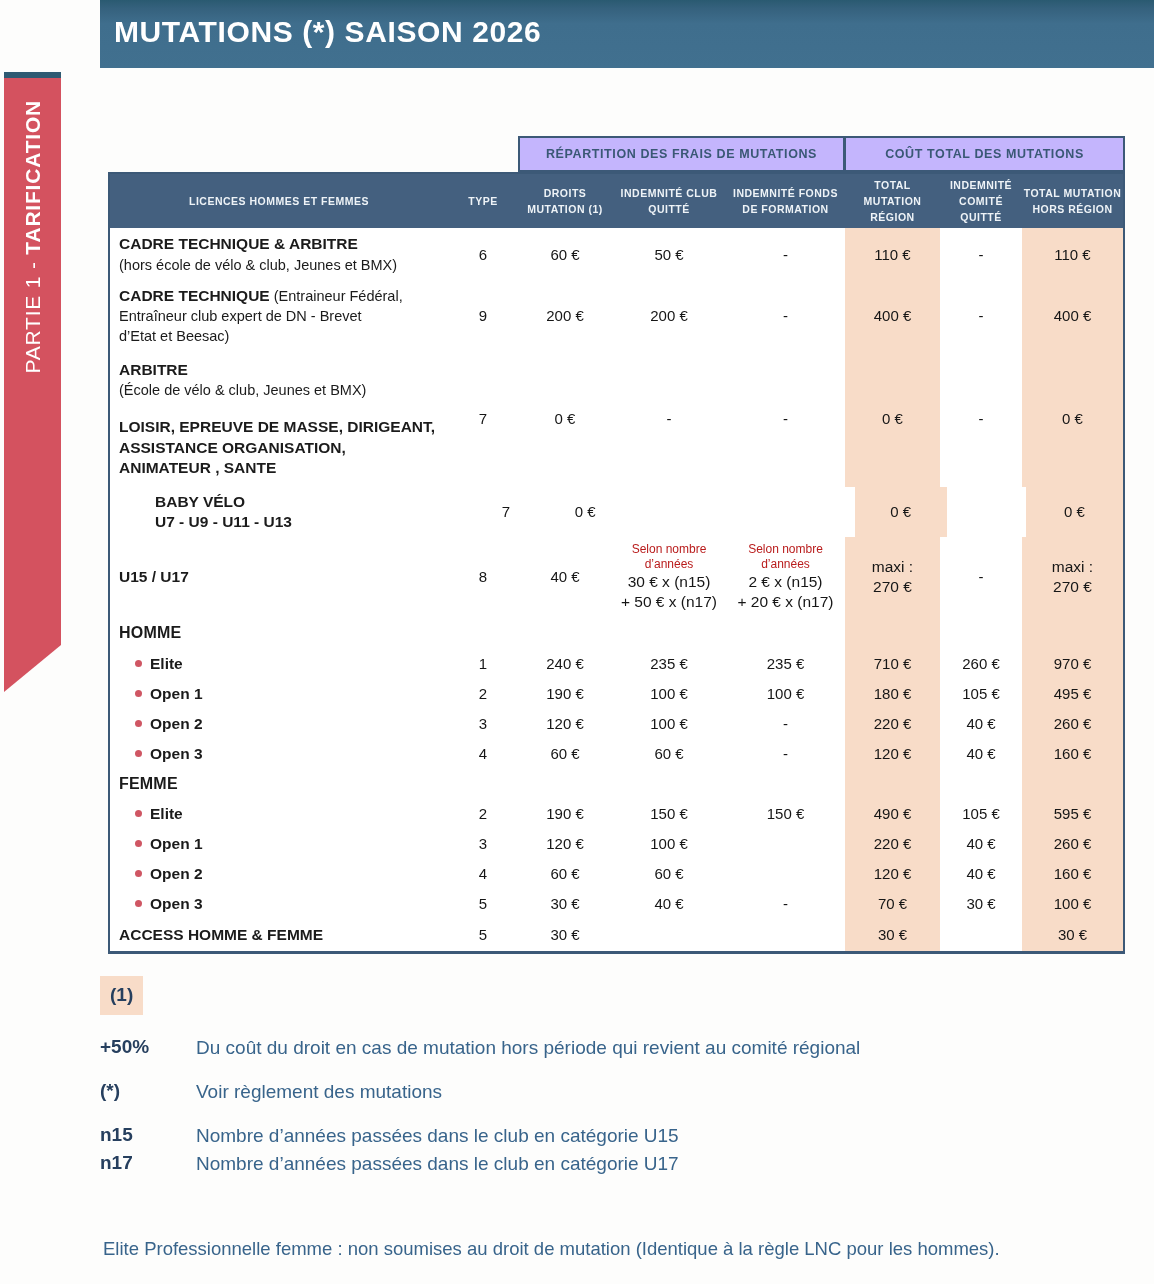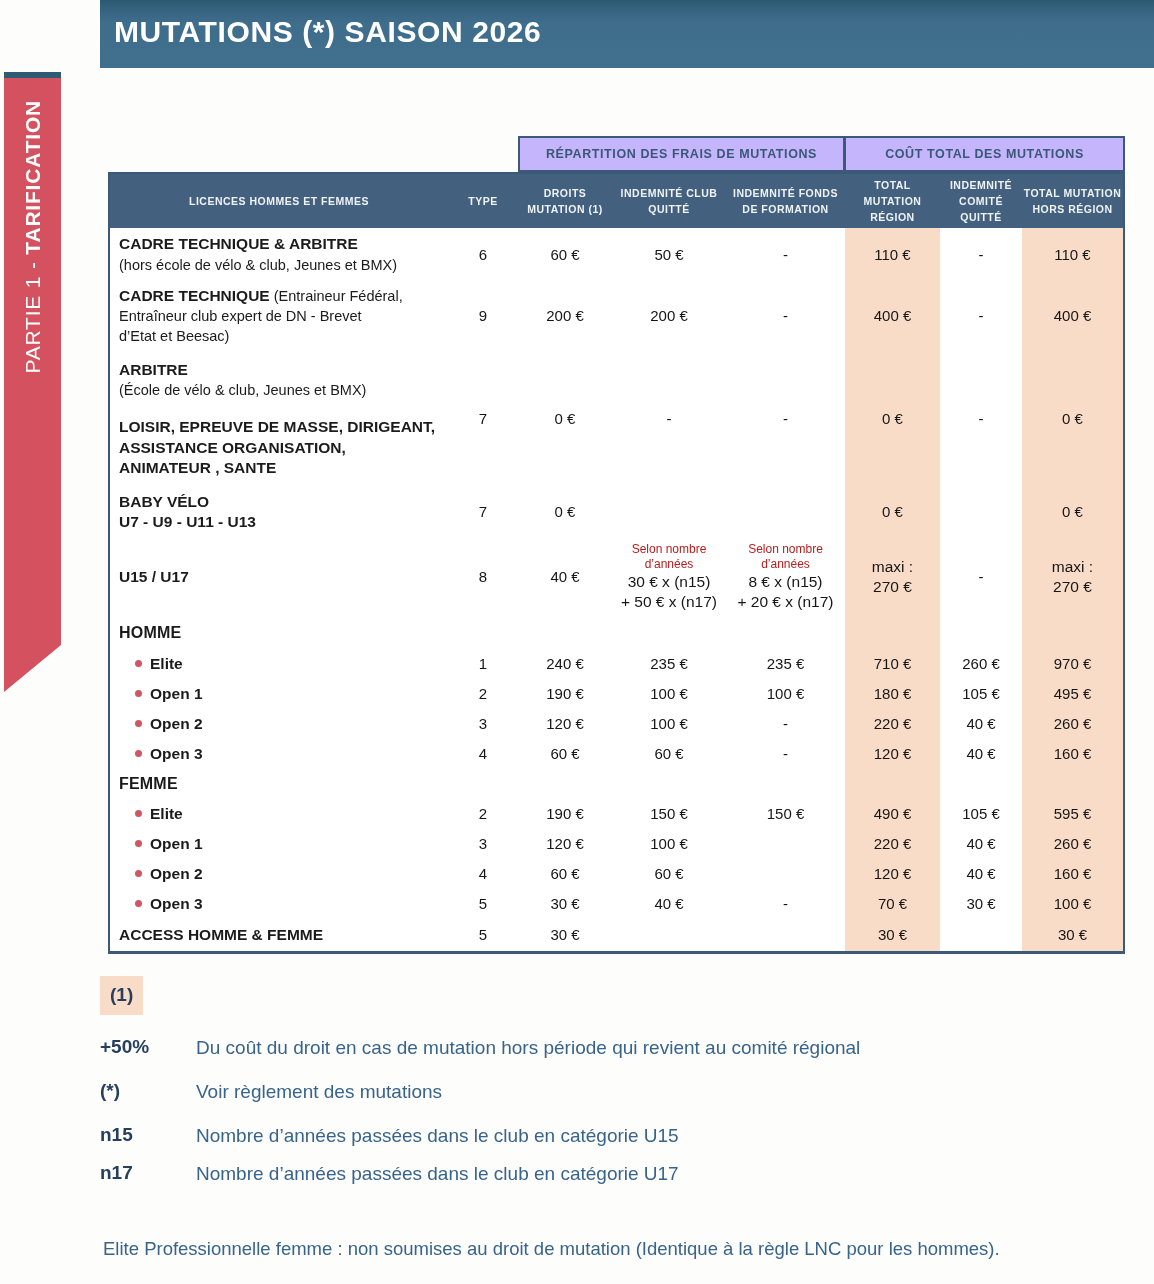--- a/index.html
+++ b/index.html
@@ -46,21 +46,21 @@
   .lgap { height:17px; }
   .section-label .lline.b { font-size:16px; letter-spacing:0.2px; }
   .bullet-line { display:flex; align-items:center; padding-left:16px; }
   .dot { width:7px; height:7px; border-radius:50%; background:#cf5663; margin-right:8px; flex:0 0 auto; }
   .vsmall { font-size:12px; line-height:1.25; color:#b91c1c; }
   .vline { font-size:15.5px; line-height:1.3; }
 
   
   .notes { position:absolute; left:100px; top:976px; }
   .note { display:flex; align-items:flex-start; margin-bottom:21px; }
-  .note:nth-of-type(4) { margin-bottom:15px; }
+  .note:nth-of-type(4) { margin-bottom:5px; }
   .note:nth-of-type(5) { margin-bottom:0; }
   .note-label { width:96px; flex:0 0 96px; font-weight:bold; color:#263f5e; font-size:19px; }
   .note-label .hl { background:#f8dcc8; padding:8px 10px 9px 10px; display:inline-block; }
   .note-desc { color:#38648b; font-size:19px; padding-top:1px; }
   .note.highlighted .note-desc { padding-top:9px; }
 
   .footline { position:absolute; left:103px; top:1238px; right:8px; color:#38648b; font-size:18.5px; }
 </style>
 </head>
 <body>
@@ -134,21 +134,21 @@
             <div class=""><span class="lline b">ANIMATEUR , SANTE</span></div>
           </div>
           <div class="cell c2">7</div>
           <div class="cell c3">0 €</div>
           <div class="cell c4">-</div>
           <div class="cell c5">-</div>
           <div class="cell c6 peach">0 €</div>
           <div class="cell c7">-</div>
           <div class="cell c8 peach">0 €</div>
         </div>
-        <div class="trow" style="height: 50px;">
+        <div class="trow" style="height: 50px; padding-left: 36px;">
           <div class="cell label c1">
             <div class=""><span class="lline b">BABY VÉLO</span></div>
             <div class=""><span class="lline b">U7 - U9 - U11 - U13</span></div>
           </div>
           <div class="cell c2">7</div>
           <div class="cell c3">0 €</div>
           <div class="cell c4"></div>
           <div class="cell c5"></div>
           <div class="cell c6 peach">0 €</div>
           <div class="cell c7"></div>
@@ -162,21 +162,21 @@
           <div class="cell c3">40 €</div>
           <div class="cell c4">
             <div class="vsmall">Selon nombre</div>
             <div class="vsmall">d’années</div>
             <div class="vline">30 € x (n15)</div>
             <div class="vline">+ 50 € x (n17)</div>
           </div>
           <div class="cell c5">
             <div class="vsmall">Selon nombre</div>
             <div class="vsmall">d’années</div>
-            <div class="vline">8 € x (n15)</div>
+            <div class="vline">2 € x (n15)</div>
             <div class="vline">+ 20 € x (n17)</div>
           </div>
           <div class="cell c6 peach">
             <div class="vline">maxi :</div>
             <div class="vline">270 €</div>
           </div>
           <div class="cell c7">-</div>
           <div class="cell c8 peach">
             <div class="vline">maxi :</div>
             <div class="vline">270 €</div>

